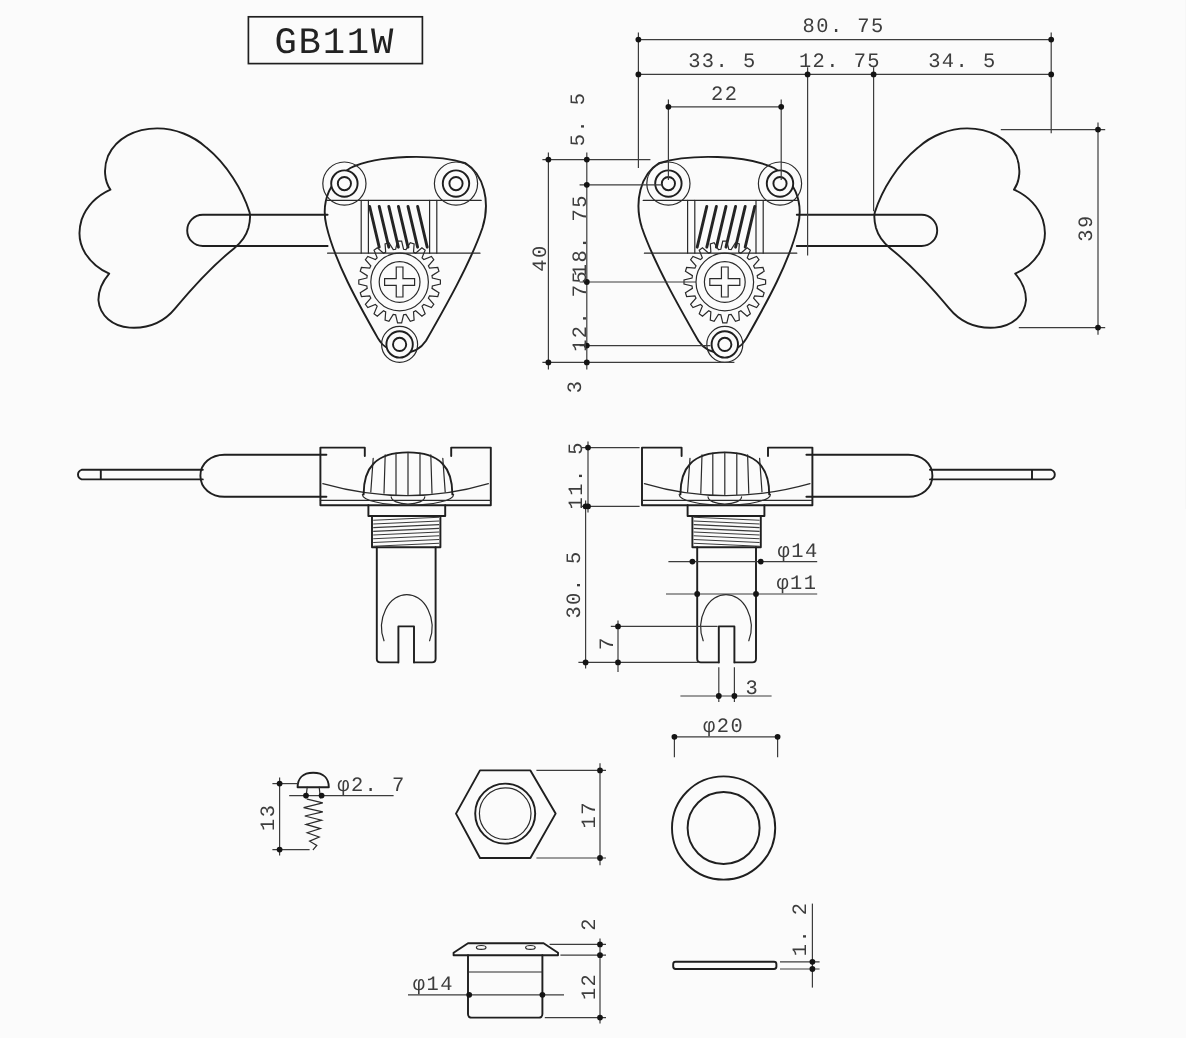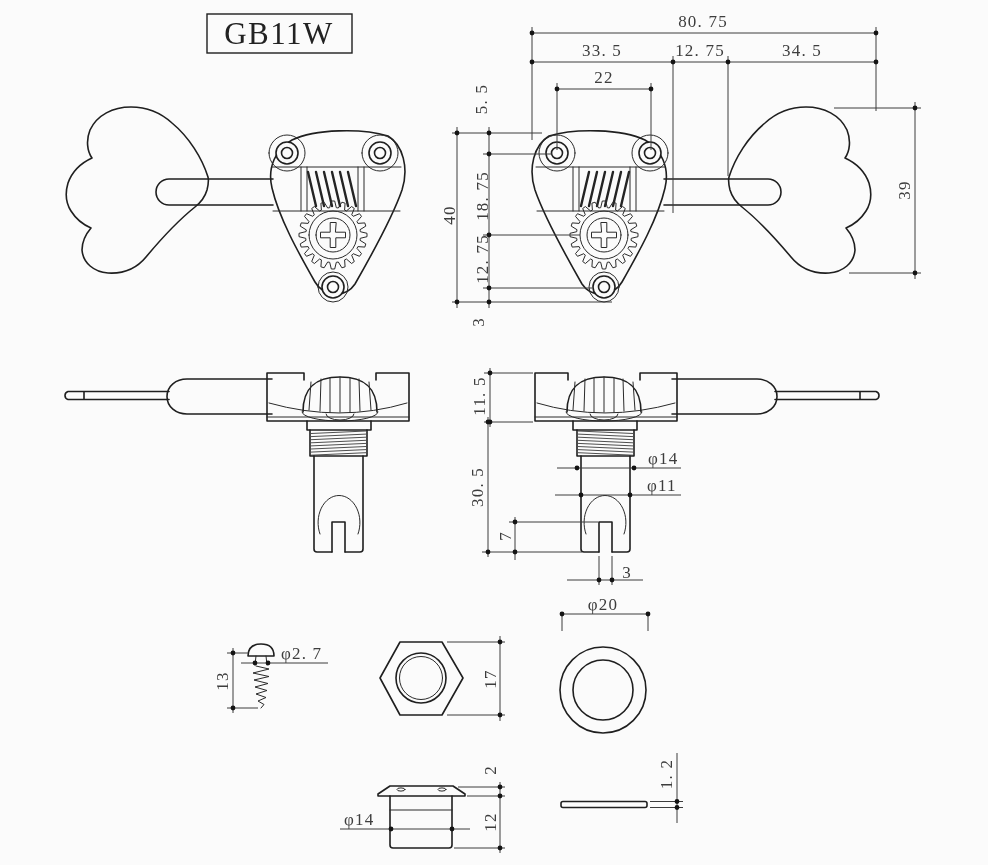--- a/index.html
+++ b/index.html
@@ -1,16 +1,16 @@
 <!DOCTYPE html>
 <html><head>
 <meta charset="utf-8">
 <style>
   html,body{margin:0;padding:0;background:#f4f4f4;}
-  .page{position:relative;width:988px;height:865px;background:#fbfbfb;font-family:Liberation Serif, serif;}
+  .page{position:relative;width:988px;height:865px;background:#fbfbfb;font-family:Liberation Mono, monospace;}
   svg{position:absolute;left:0;top:0;}
   .ln{fill:none;stroke:#1f1f1f;stroke-width:1.6;stroke-linecap:round;stroke-linejoin:round;}
   .lt{fill:none;stroke:#2a2a2a;stroke-width:1;stroke-linecap:round;}
   .coil{fill:none;stroke:#242424;stroke-width:2.4;stroke-linecap:round;}
   .hatch{fill:none;stroke:#3a3a3a;stroke-width:.9;}
   .dim{fill:none;stroke:#3c3c3c;stroke-width:1;}
   .dot{fill:#141414;stroke:none;}
   .wh{fill:#fbfbfb;stroke:none;}
   .whs{fill:#fbfbfb;stroke:#1f1f1f;stroke-width:1.6;}
   text.dt{font-size:17px;fill:#3d3d3d;letter-spacing:1.2px;}

